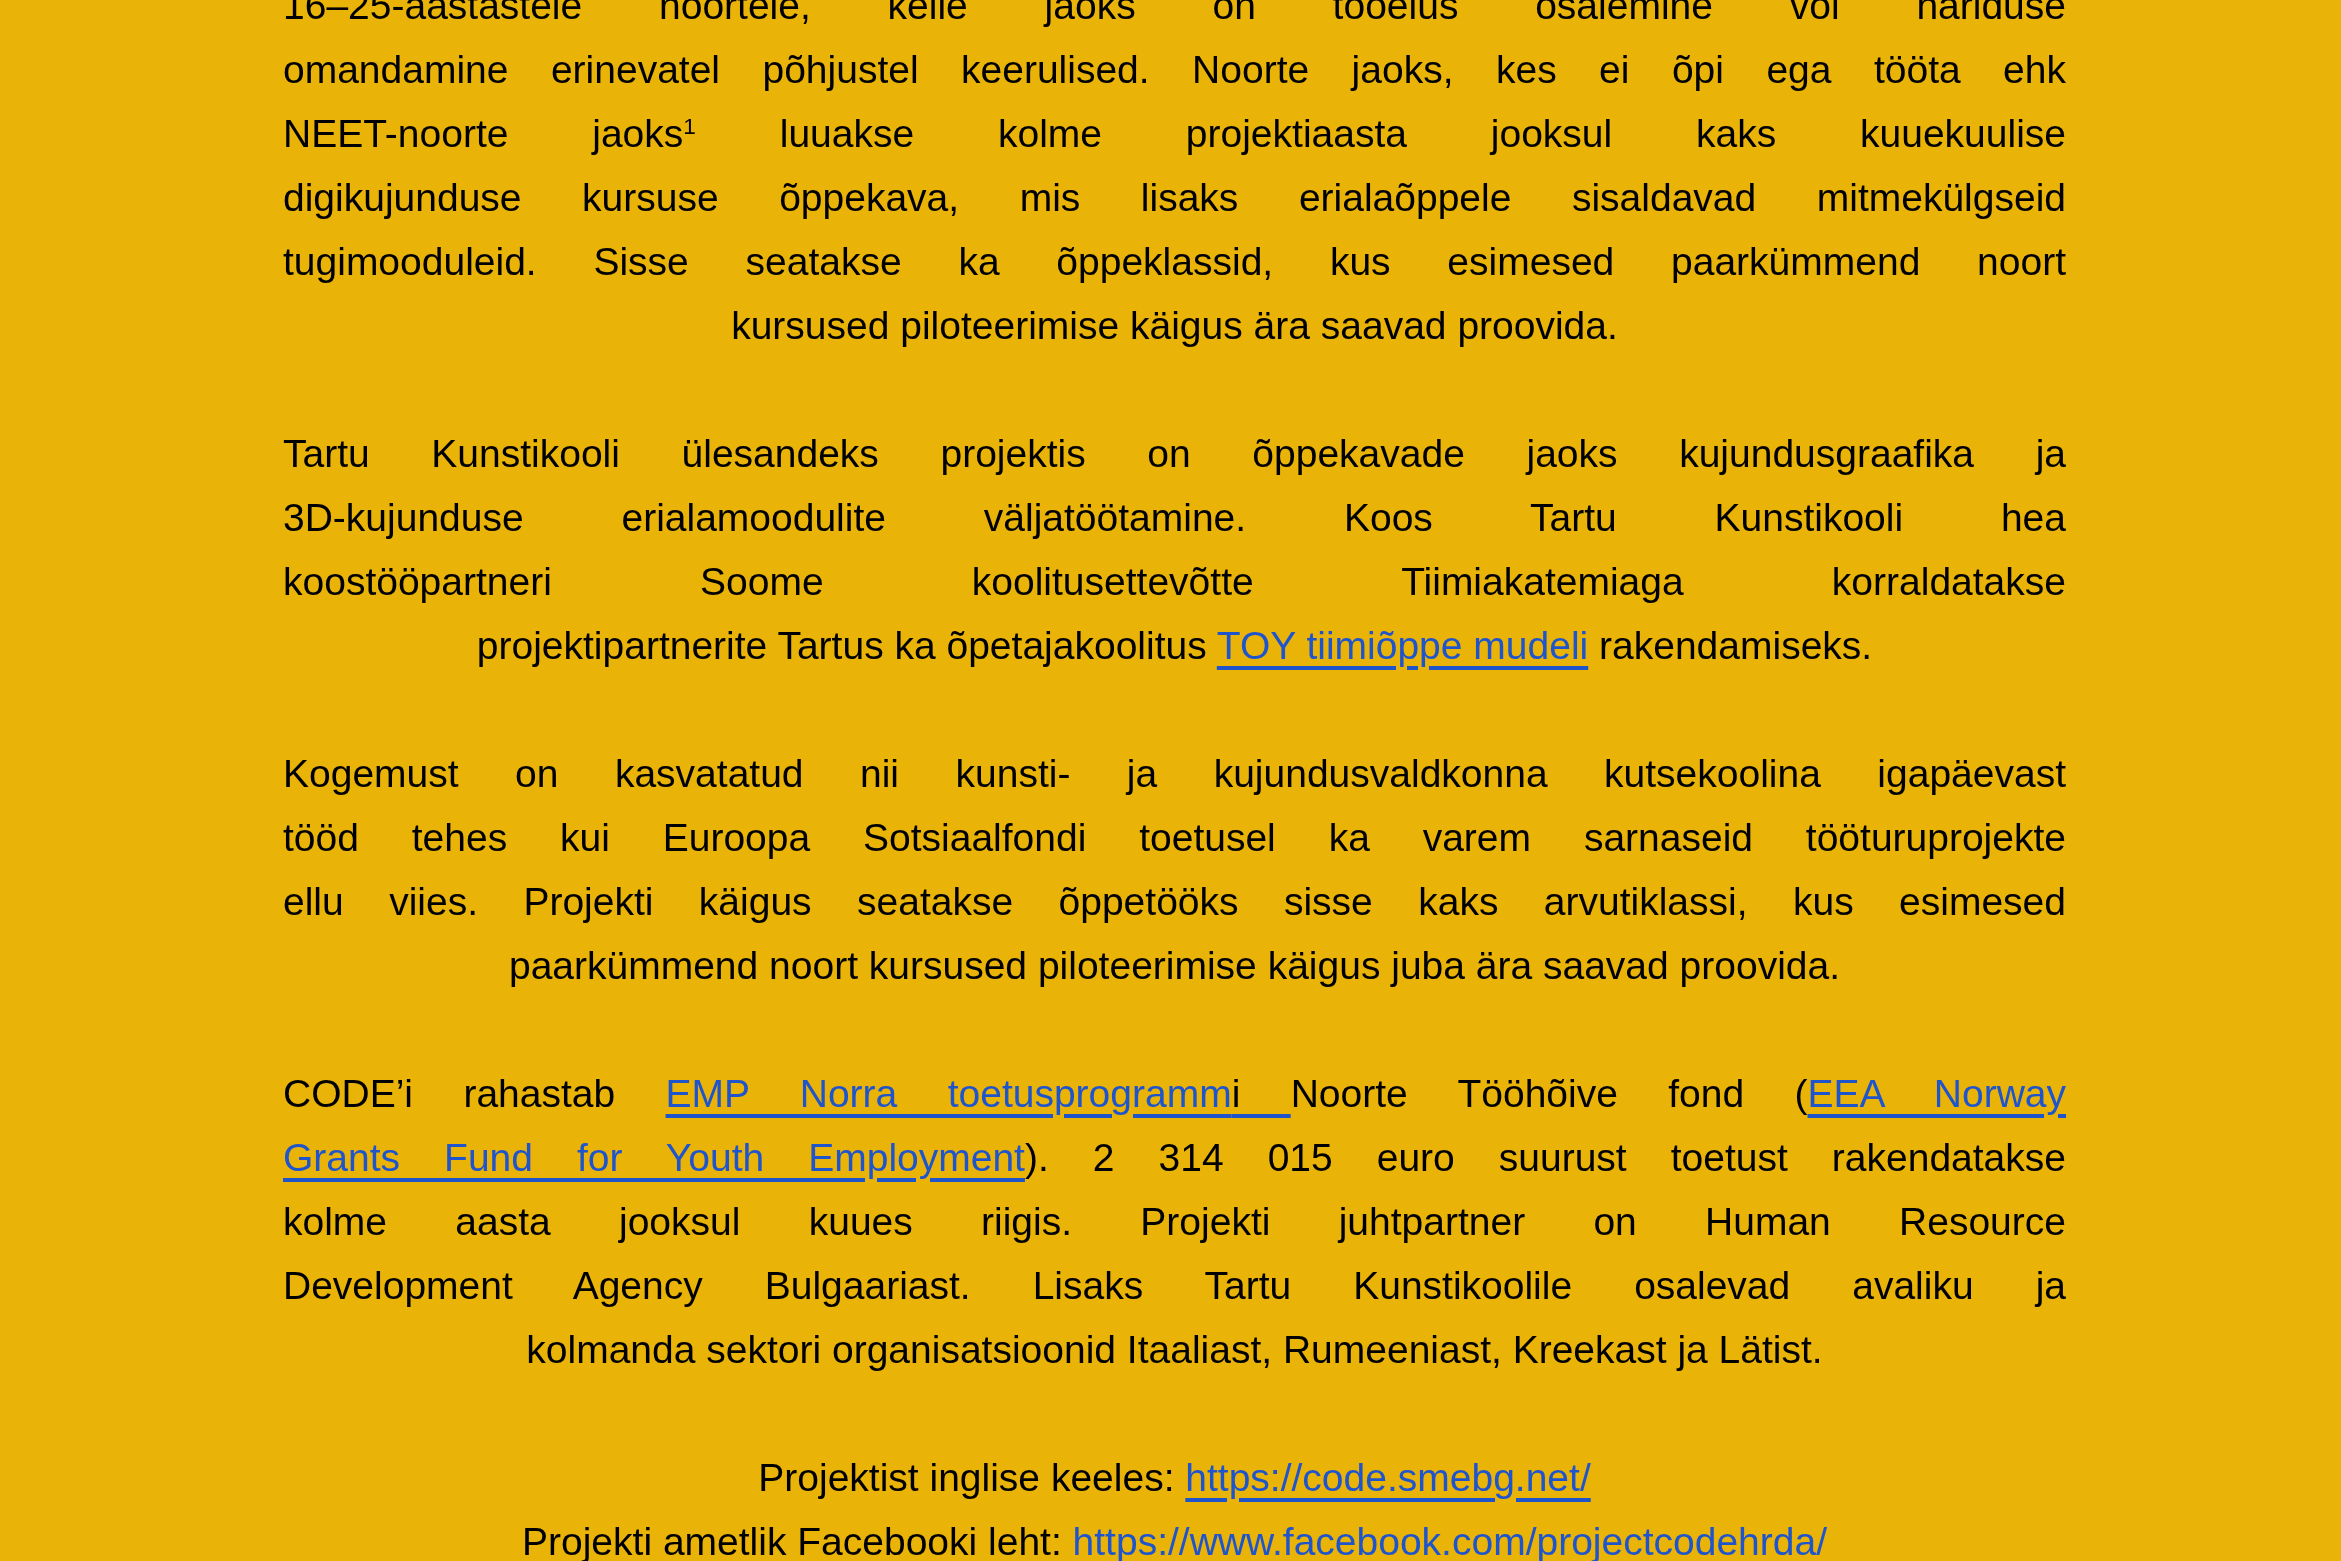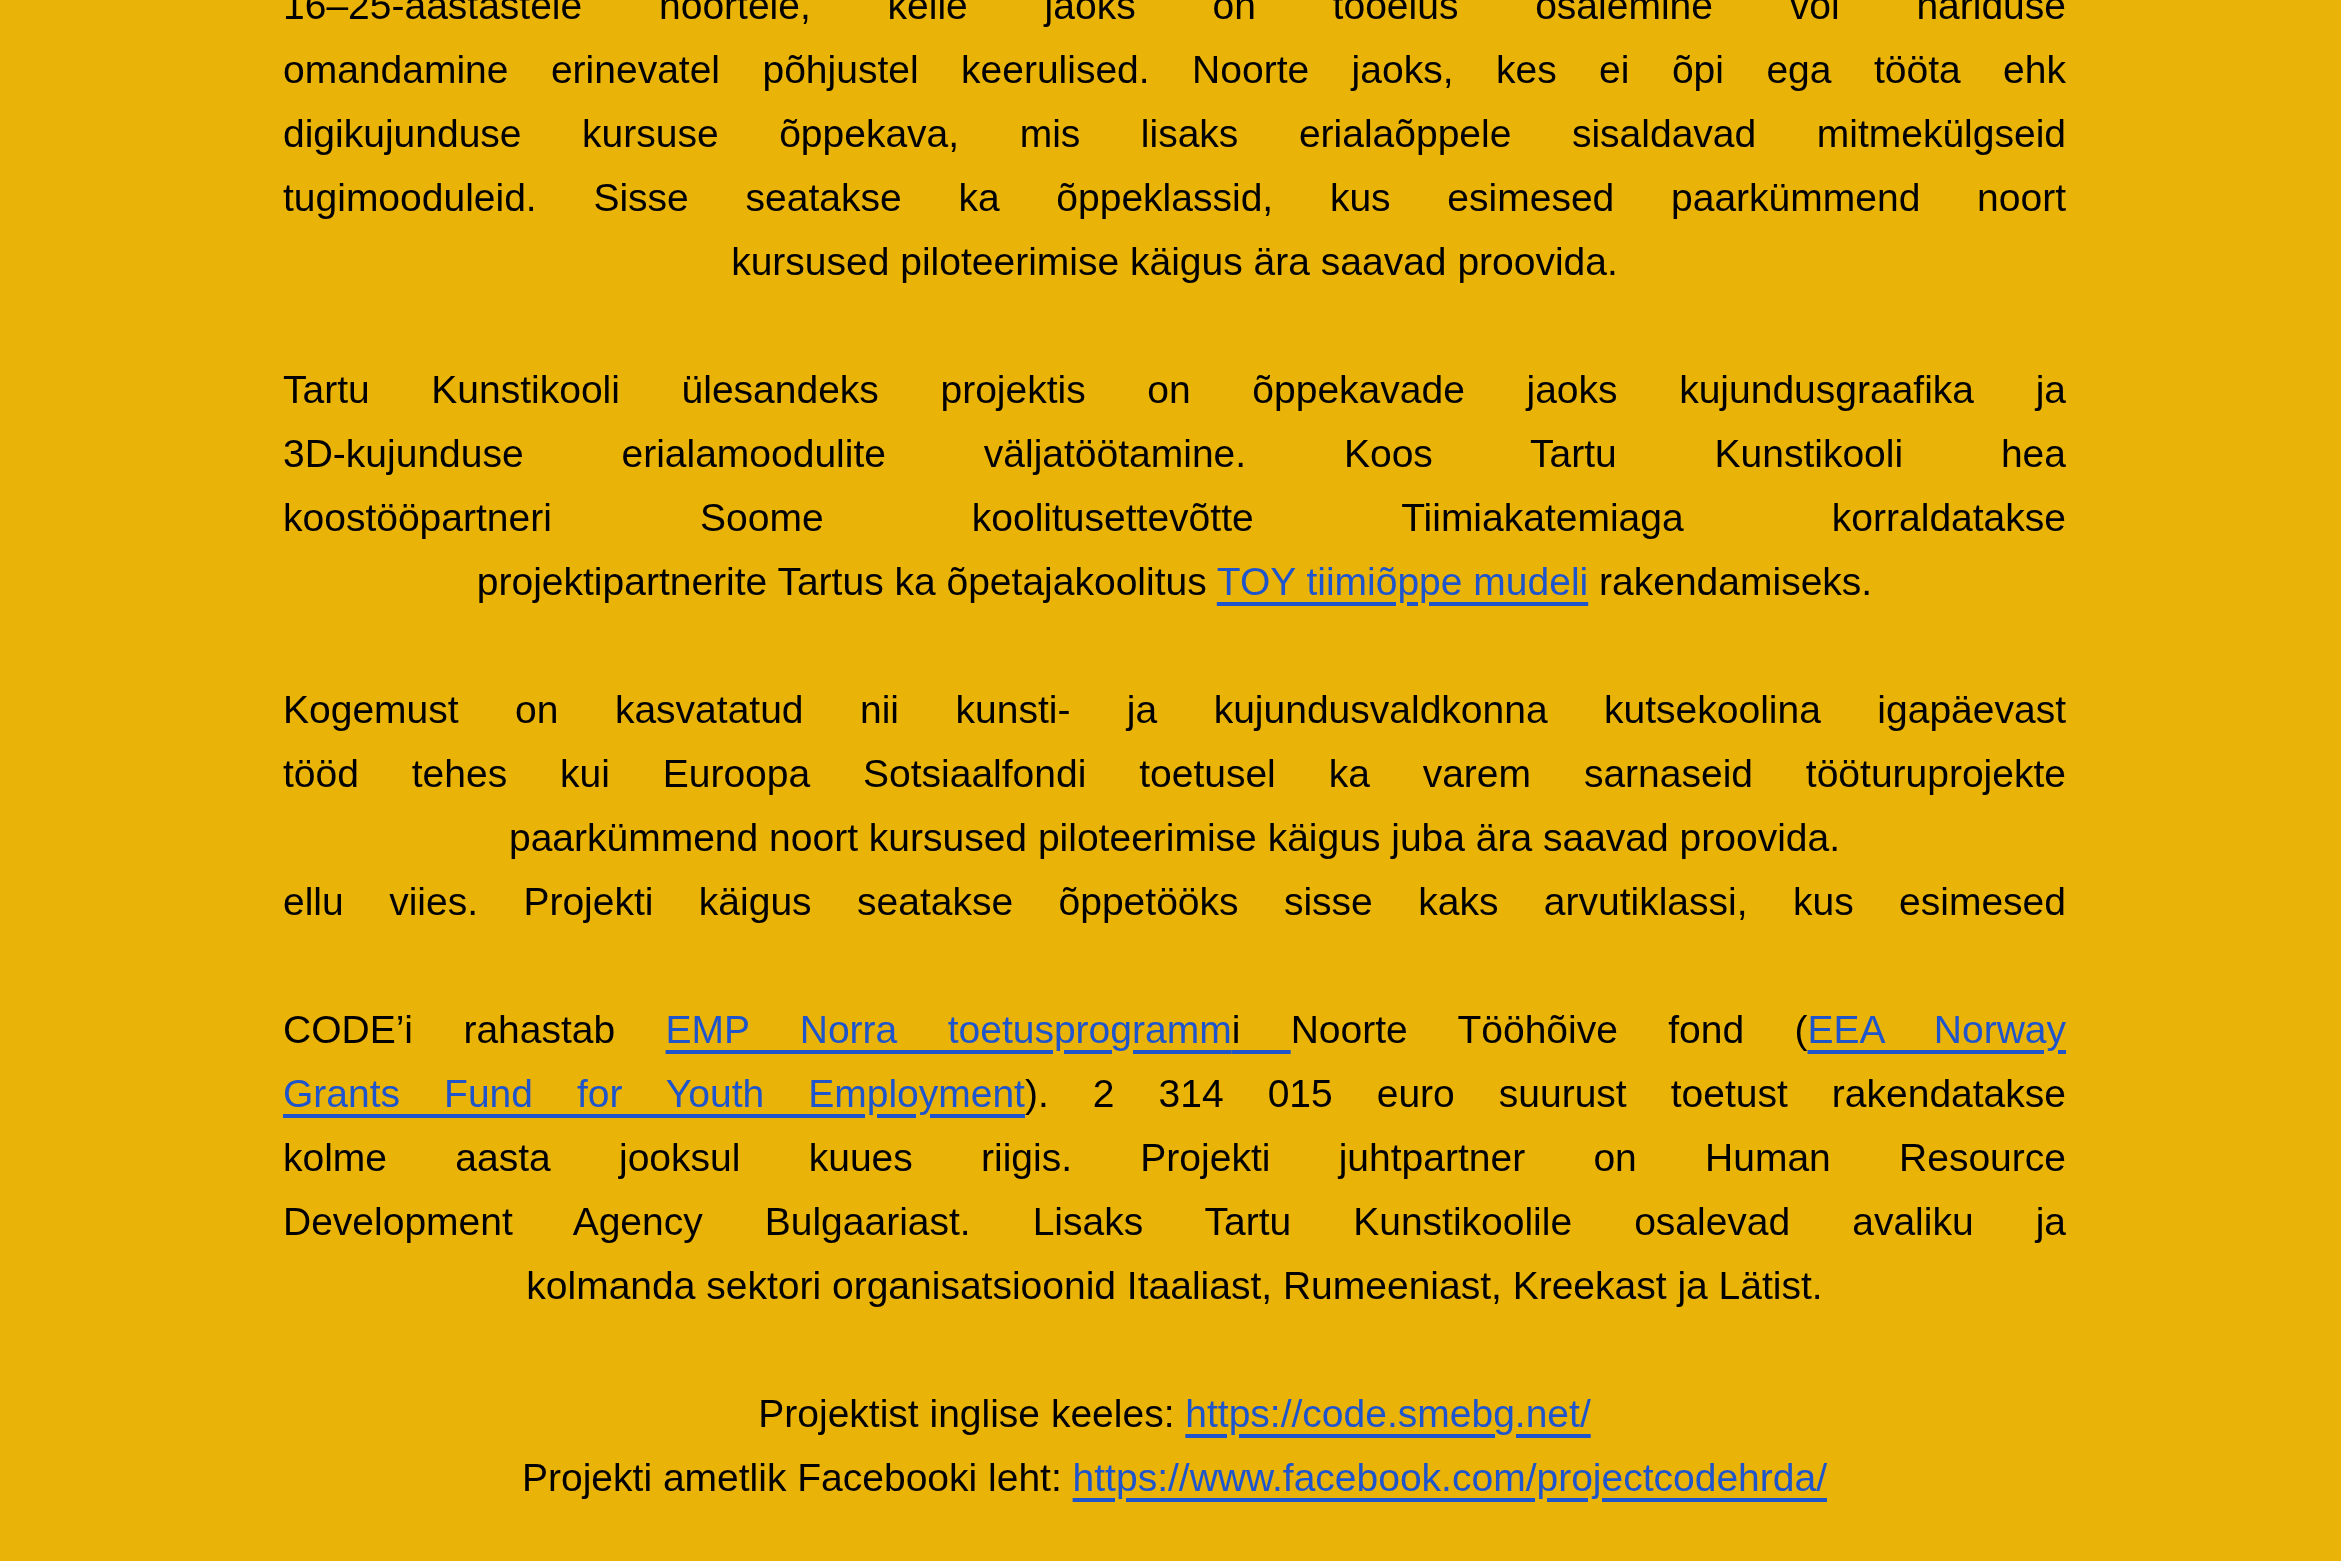--- a/index.html
+++ b/index.html
@@ -63,35 +63,36 @@
   }
 </style>
 </head>
 <body style="background: rgb(255, 255, 255);">
 
 <main class="page">
   <div class="doc" id="doc" style="color: rgb(0, 0, 0);">
       <div class="para">
         <div class="line justify"><span class="run">16–25-aastastele noortele, kelle jaoks on tööelus osalemine või hariduse</span></div>
         <div class="line justify"><span class="run">omandamine erinevatel põhjustel keerulised. Noorte jaoks, kes ei õpi ega tööta ehk</span></div>
+        <div class="line justify"><span class="run">NEET-noorte jaoks</span><sup class="fn run">1</sup><span class="run"> luuakse kolme projektiaasta jooksul kaks kuuekuulise</span></div>
         <div class="line justify"><span class="run">digikujunduse kursuse õppekava, mis lisaks erialaõppele sisaldavad mitmekülgseid</span></div>
         <div class="line justify"><span class="run">tugimooduleid. Sisse seatakse ka õppeklassid, kus esimesed paarkümmend noort</span></div>
         <div class="line"><span class="run">kursused piloteerimise käigus ära saavad proovida.</span></div>
       </div>
       <div class="para">
         <div class="line justify"><span class="run">Tartu Kunstikooli ülesandeks projektis on õppekavade jaoks kujundusgraafika ja</span></div>
         <div class="line justify"><span class="run">3D-kujunduse erialamoodulite väljatöötamine. Koos Tartu Kunstikooli hea</span></div>
         <div class="line justify"><span class="run">koostööpartneri Soome koolitusettevõtte Tiimiakatemiaga korraldatakse</span></div>
         <div class="line"><span class="run">projektipartnerite Tartus ka õpetajakoolitus </span><a class="link" href="#">TOY tiimiõppe mudeli</a><span class="run"> rakendamiseks.</span></div>
       </div>
       <div class="para">
         <div class="line justify"><span class="run">Kogemust on kasvatatud nii kunsti- ja kujundusvaldkonna kutsekoolina igapäevast</span></div>
         <div class="line justify"><span class="run">tööd tehes kui Euroopa Sotsiaalfondi toetusel ka varem sarnaseid tööturuprojekte</span></div>
+        <div class="line justify"><span class="run">ellu viies. Projekti käigus seatakse õppetööks sisse kaks arvutiklassi, kus esimesed</span></div>
         <div class="line"><span class="run">paarkümmend noort kursused piloteerimise käigus juba ära saavad proovida.</span></div>
-        <div class="line justify"><span class="run">ellu viies. Projekti käigus seatakse õppetööks sisse kaks arvutiklassi, kus esimesed</span></div>
       </div>
       <div class="para">
         <div class="line justify"><span class="run">CODE’i rahastab </span><a class="link" href="#">EMP Norra toetusprogramm</a><span class="run u-blue">i </span><span class="run">Noorte Tööhõive fond (</span><a class="link" href="#">EEA Norway</a></div>
         <div class="line justify"><a class="link" href="#">Grants Fund for Youth Employment</a><span class="run">). 2 314 015 euro suurust toetust rakendatakse</span></div>
         <div class="line justify"><span class="run">kolme aasta jooksul kuues riigis. Projekti juhtpartner on Human Resource</span></div>
         <div class="line justify"><span class="run">Development Agency Bulgaariast. Lisaks Tartu Kunstikoolile osalevad avaliku ja</span></div>
         <div class="line"><span class="run">kolmanda sektori organisatsioonid Itaaliast, Rumeeniast, Kreekast ja Lätist.</span></div>
       </div>
       <div class="para">
         <div class="line"><span class="run">Projektist inglise keeles: </span><a class="link" href="#">https://code.smebg.net/</a></div>

